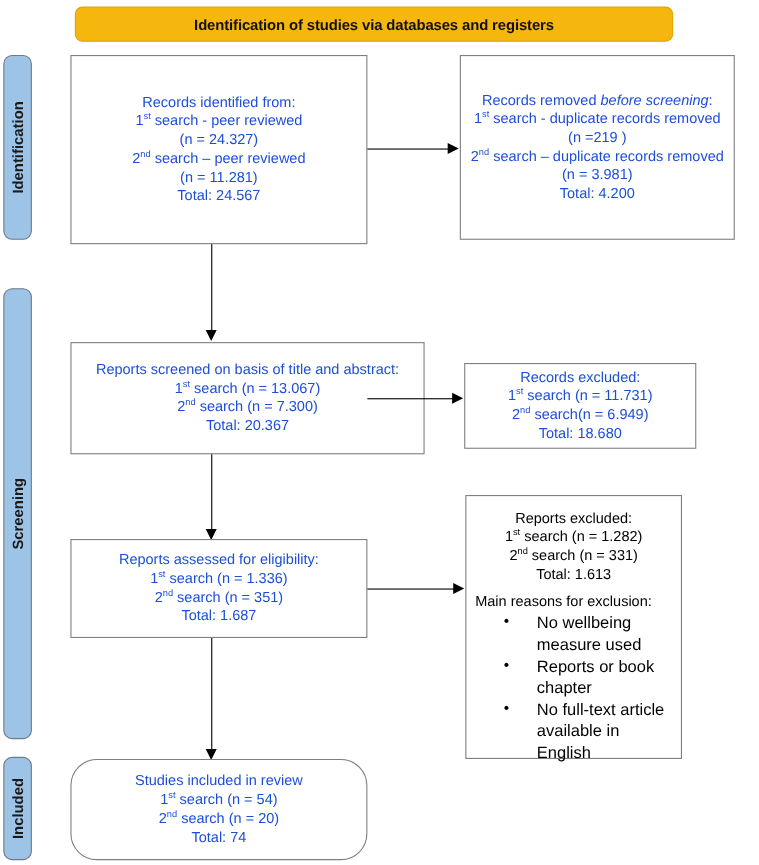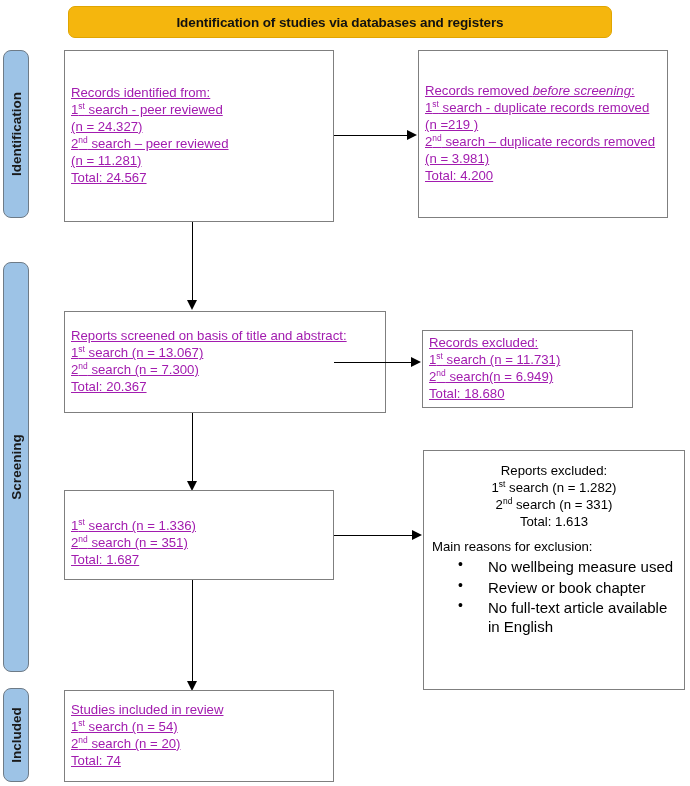--- a/index.html
+++ b/index.html
@@ -73,22 +73,22 @@
     justify-content: center;
   }
   .box-inner {
     width: 100%;
     padding: 0 6px;
     box-sizing: border-box;
   }
   .box-text {
     font-size: 13.2px;
     line-height: 1.28;
-    color: #a21caf;
-    text-decoration: underline;
+    text-align: center;
+    color: #1d4ed8;
   }
   sup {
     font-size: 0.64em;
     vertical-align: super;
     line-height: 0;
   }
   .italic { font-style: italic; }
 
   .excl-head {
     font-size: 13.2px;
@@ -222,52 +222,52 @@
 
   <div class="hline" style="left:334px; top:362px; width:78px;"></div>
   <div class="arrow-right" style="left:411px; top:357px;"></div>
 
   <div class="vline" style="left:192px; top:413px; height:70px;"></div>
   <div class="arrow-down" style="left:187px; top:481px;"></div>
 
   <div class="box" style="left:64px; top:490px; width:270px; height:90px;">
     <div class="box-inner">
       <div class="box-text">
-        <br>
+        <span>Reports assessed for eligibility:</span><br>
         <span>1</span><sup>st</sup><span> search (n = 1.336)</span><br>
         <span>2</span><sup>nd</sup><span> search (n = 351)</span><br>
         <span>Total: 1.687</span>
       </div>
     </div>
   </div>
 
-  <div class="box" style="left:423px; top:450px; width:262px; height:240px; align-items:flex-start;">
+  <div class="box" style="left:423px; top:450px; width:197px; height:240px; align-items:flex-start;">
     <div class="box-inner" style="padding-top:12px;">
       <div class="excl-head">
         <span>Reports excluded:</span><br>
         <span>1</span><sup>st</sup><span> search (n = 1.282)</span><br>
         <span>2</span><sup>nd</sup><span> search (n = 331)</span><br>
         <span>Total: 1.613</span>
       </div>
       <div class="excl-reasons-title">Main reasons for exclusion:</div>
       <ul class="reasons">
         <li>No wellbeing measure used</li>
-        <li>Review or book chapter</li>
+        <li>Reports or book chapter</li>
         <li>No full-text article available in English</li>
       </ul>
     </div>
   </div>
 
   <div class="hline" style="left:334px; top:535px; width:79px;"></div>
   <div class="arrow-right" style="left:412px; top:530px;"></div>
 
   <div class="vline" style="left:192px; top:580px; height:103px;"></div>
   <div class="arrow-down" style="left:187px; top:681px;"></div>
 
-  <div class="box" style="left:64px; top:690px; width:270px; height:92px;">
+  <div class="box" style="left:64px; top:690px; width:270px; height:92px;border-radius:24px;">
     <div class="box-inner">
       <div class="box-text">
         <span>Studies included in review</span><br>
         <span>1</span><sup>st</sup><span> search (n = 54)</span><br>
         <span>2</span><sup>nd</sup><span> search (n = 20)</span><br>
         <span>Total: 74</span>
       </div>
     </div>
   </div>
 

